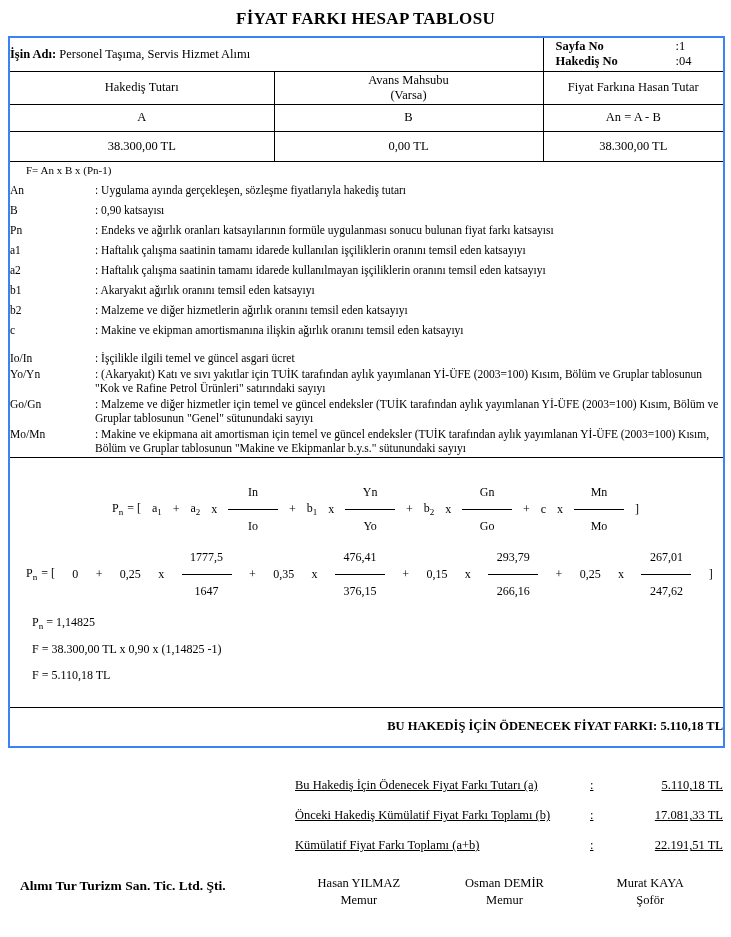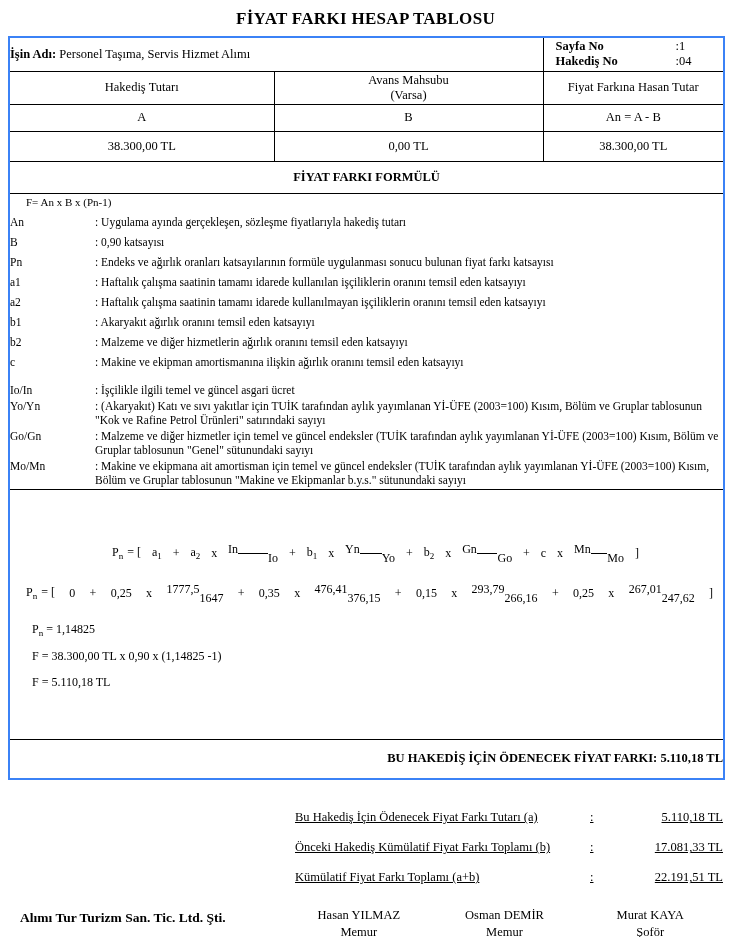--- a/index.html
+++ b/index.html
@@ -61,21 +61,21 @@
   .defs-group2 .def-row { margin-bottom: 2px; }
 
   
   td.formula-cell { vertical-align: top; height: 250px; padding: 4px 0; }
   .formula-line { display: flex; align-items: center; justify-content: space-between; font-size: 12px; }
   .formula-line.sym { padding: 14px 84px 0 102px; }
   .formula-line.numr { padding: 16px 10px 0 16px; }
   .tok { white-space: nowrap; }
   sub { font-size: 9px; }
   .lhs .eq { margin-left: 4px; }
-  .frac { display: inline-flex; flex-direction: row; align-items: center; min-width: 50px; }
+  .frac { display: inline-flex; flex-direction: column; align-items: center; min-width: 50px; }
   .frac .num { margin-bottom: 9px; }
   .frac .bar { width: 100%; border-top: 1px solid #000; height: 0; }
   .frac .den { margin-top: 9px; }
   .results { margin: 16px 0 0 22px; font-size: 12px; }
   .res-line { margin-bottom: 11px; }
   .res-line .eq2 { margin-left: 3px; }
 
   
   td.total-cell {
     height: 40px;
@@ -143,23 +143,20 @@
       <td class="sym-cell">B</td>
       <td class="sym-cell">An = A - B</td>
     </tr>
 
     <tr>
       <td class="val-cell">38.300,00 TL</td>
       <td class="val-cell">0,00 TL</td>
       <td class="val-cell">38.300,00 TL</td>
     </tr>
 
-    <tr>
-      <td colspan="3" class="section-title">FİYAT FARKI FORMÜLÜ</td>
-    </tr>
 
     <tr>
       <td colspan="3" class="defs-cell">
         <div class="f-line">F= An x B x (Pn-1)</div>
 
         <div class="def-row">
               <span class="term">An</span>
               <span class="desc">: Uygulama ayında gerçekleşen, sözleşme fiyatlarıyla hakediş tutarı</span>
             </div>
         <div class="def-row">

